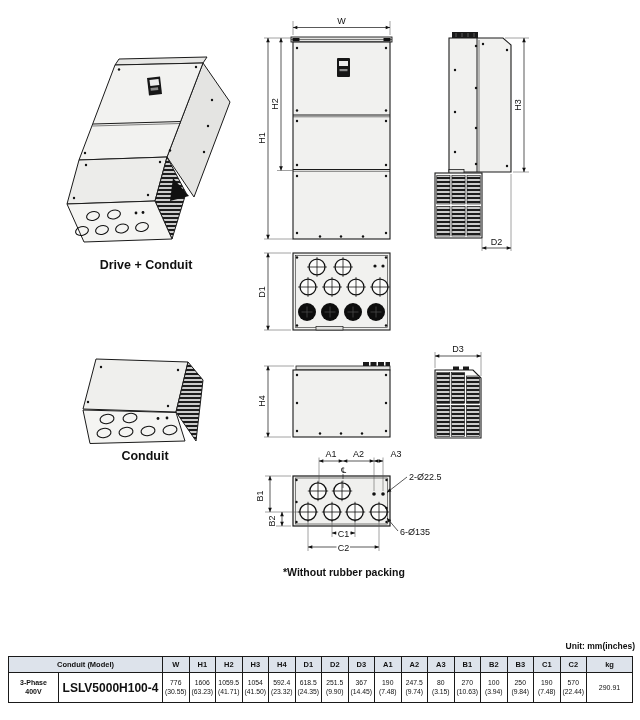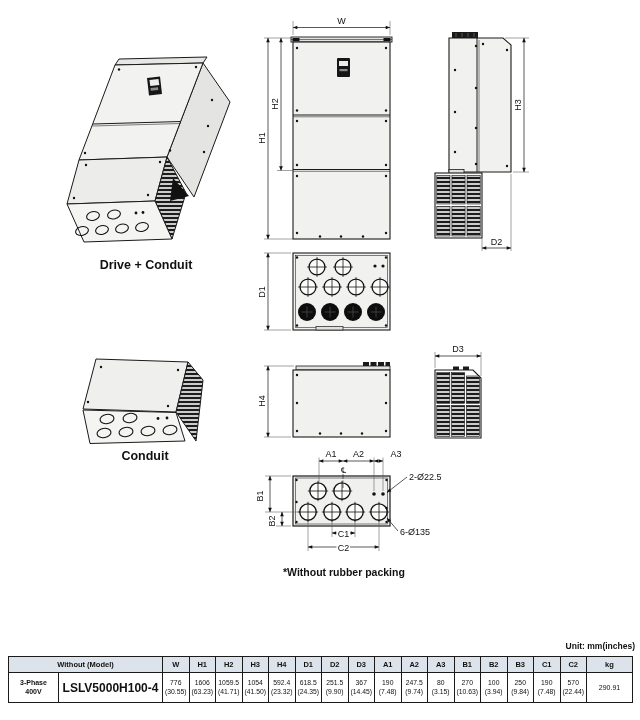--- a/index.html
+++ b/index.html
@@ -352,21 +352,21 @@
         <col style="width:26.5px">
         <col style="width:26.5px">
     <col style="width:26.5px">
         <col style="width:26.5px">
         <col style="width:26.5px">
         <col style="width:26.5px">
     <col style="width:46px">
   </colgroup>
   <thead>
     <tr>
-      <th colspan="2">Without (Model)</th>
+      <th colspan="2">Conduit (Model)</th>
       <th>W</th>
       <th>H1</th>
       <th>H2</th>
       <th>H3</th>
       <th>H4</th>
       <th>D1</th>
       <th>D2</th>
       <th>D3</th>
       <th>A1</th>
       <th>A2</th>

